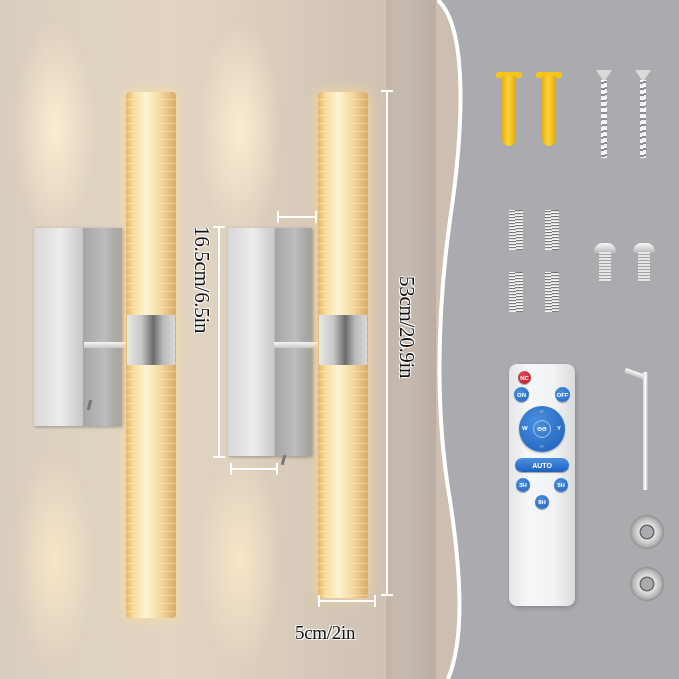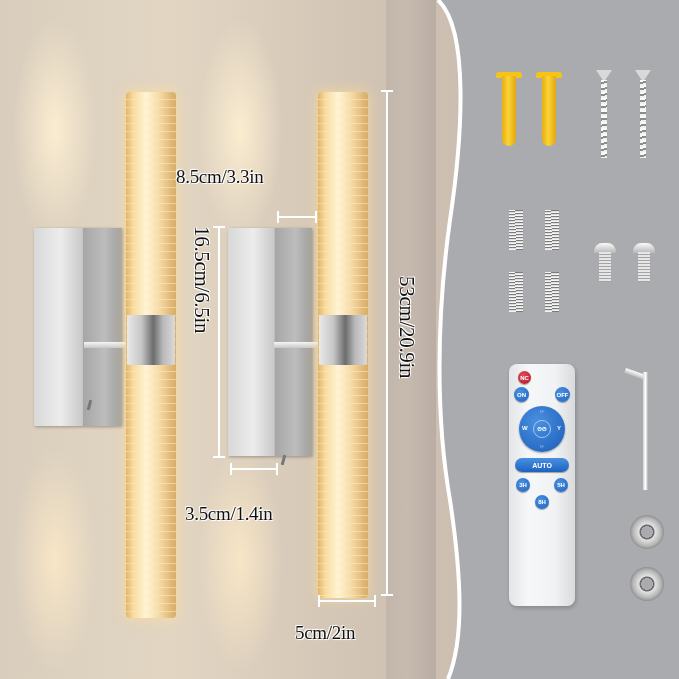--- a/index.html
+++ b/index.html
@@ -82,24 +82,22 @@
     <div class="tube" style="left:318px;top:92px;width:50px;height:506px;"></div>
     <div class="collar" style="left:319px;top:315px;width:48px;height:50px;"></div>
   </div>
 
   <div class="dim-h" style="left:277px;top:216px;width:40px;"></div>
   <div class="dim-v" style="left:218px;top:226px;height:232px;"></div>
   <div class="dim-v" style="left:386px;top:90px;height:506px;"></div>
   <div class="dim-h" style="left:230px;top:468px;width:48px;"></div>
   <div class="dim-h" style="left:318px;top:600px;width:58px;"></div>
 
-  <div class="label" style="left:176px;top:166px;">8.5cm/3.3in</div>
   <div class="label vert" style="left:214px;top:226px;">16.5cm/6.5in</div>
   <div class="label vert" style="left:419px;top:276px;">53cm/20.9in</div>
-  <div class="label" style="left:185px;top:503px;">3.5cm/1.4in</div>
   <div class="label" style="left:295px;top:622px;">5cm/2in</div>
 
   <div class="anchor" style="left:500px;top:72px;">
       <div class="head"></div>
       <div class="body"></div>
     </div>
   <div class="anchor" style="left:540px;top:72px;">
       <div class="head"></div>
       <div class="body"></div>
     </div>

